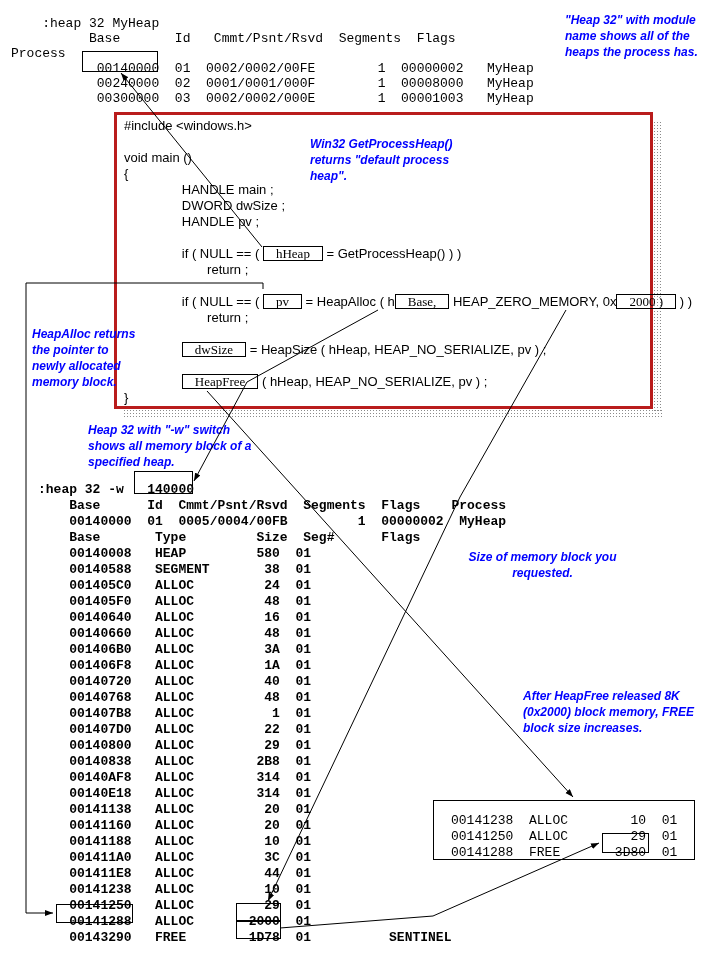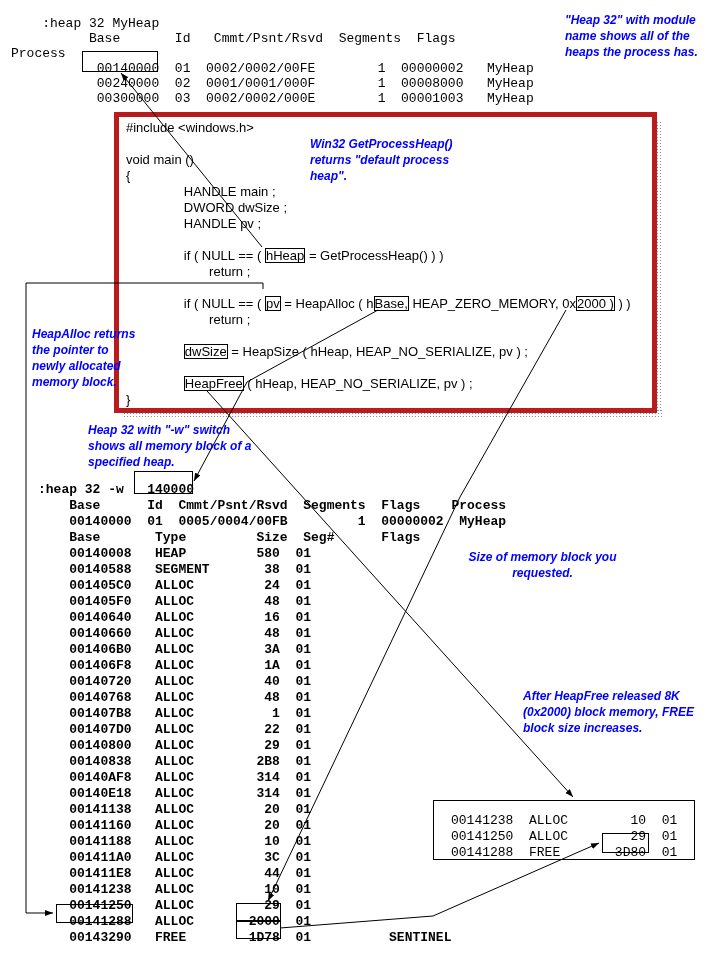--- a/index.html
+++ b/index.html
@@ -12,24 +12,24 @@
   #small-pre    { left:443px; top:805px; }
   .ann { position:absolute; font-family:"Liberation Sans", sans-serif; font-style:italic;
          font-weight:bold; font-size:12px; line-height:16px; color:#0000ff; }
   #ann-module    { left:565px; top:12px;  width:160px; }
   #ann-gph       { left:310px; top:136px; width:175px; }
   #ann-alloc-ret { left:32px;  top:286px; width:112px;margin-top:40px; }
   #ann-wswitch   { left:88px;  top:422px; width:165px; }
   #ann-size-req  { left:450px; top:549px; width:185px;text-align:center; }
   #ann-after-free{ left:523px; top:688px; width:200px; }
   #code-box { position:absolute; left:114px; top:112px; width:533px; height:291px;
-              border:5px solid #b91c1c; background:#fff; }
+              border:3px solid #b91c1c; background:#fff; }
   #code-content { position:absolute; left:7px; top:3px; }
   .code-line { height:16px; line-height:16px; font-size:13px; white-space:pre; }
-  .tok { display:inline-block; border:1px solid #000; padding:0 0; line-height:13px; }
+  .tok { display:inline-block; border:1px solid #000; padding:0 12px; line-height:13px;font-family:Liberation Serif, serif; }
   .dots { position:absolute; background-image:radial-gradient(#8a8a8a 0.9px, rgba(0,0,0,0) 1px);
           background-size:3px 3px; }
   #shadow-r { left:653px; top:121px; width:9px;  height:292px; }
   #shadow-b { left:123px; top:409px; width:539px; height:9px; }
   #small-table-border { position:absolute; left:433px; top:800px; width:260px; height:58px;
                         border:1px solid #000; background:transparent; }
   .box { position:absolute; border:1px solid #000; background:transparent; }
   #box-top-140000  { left:82px;  top:51px;  width:74px; height:19px; }
   #box-cmd-140000  { left:134px; top:471px; width:57px; height:21px; }
   #box-row-141288  { left:56px;  top:904px; width:75px; height:17px; }

